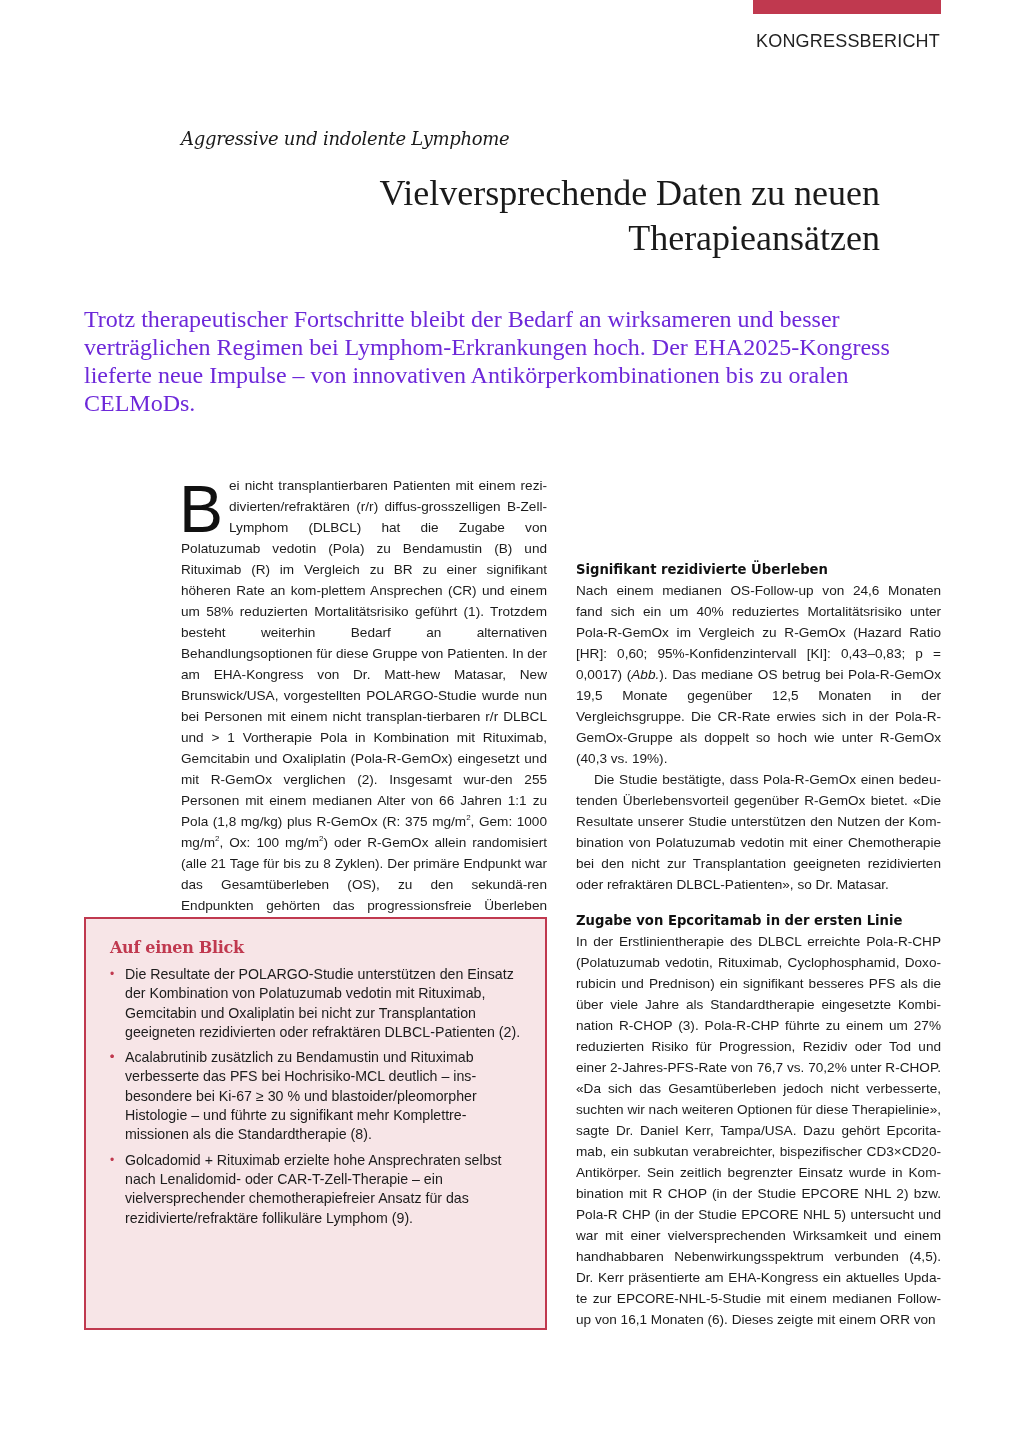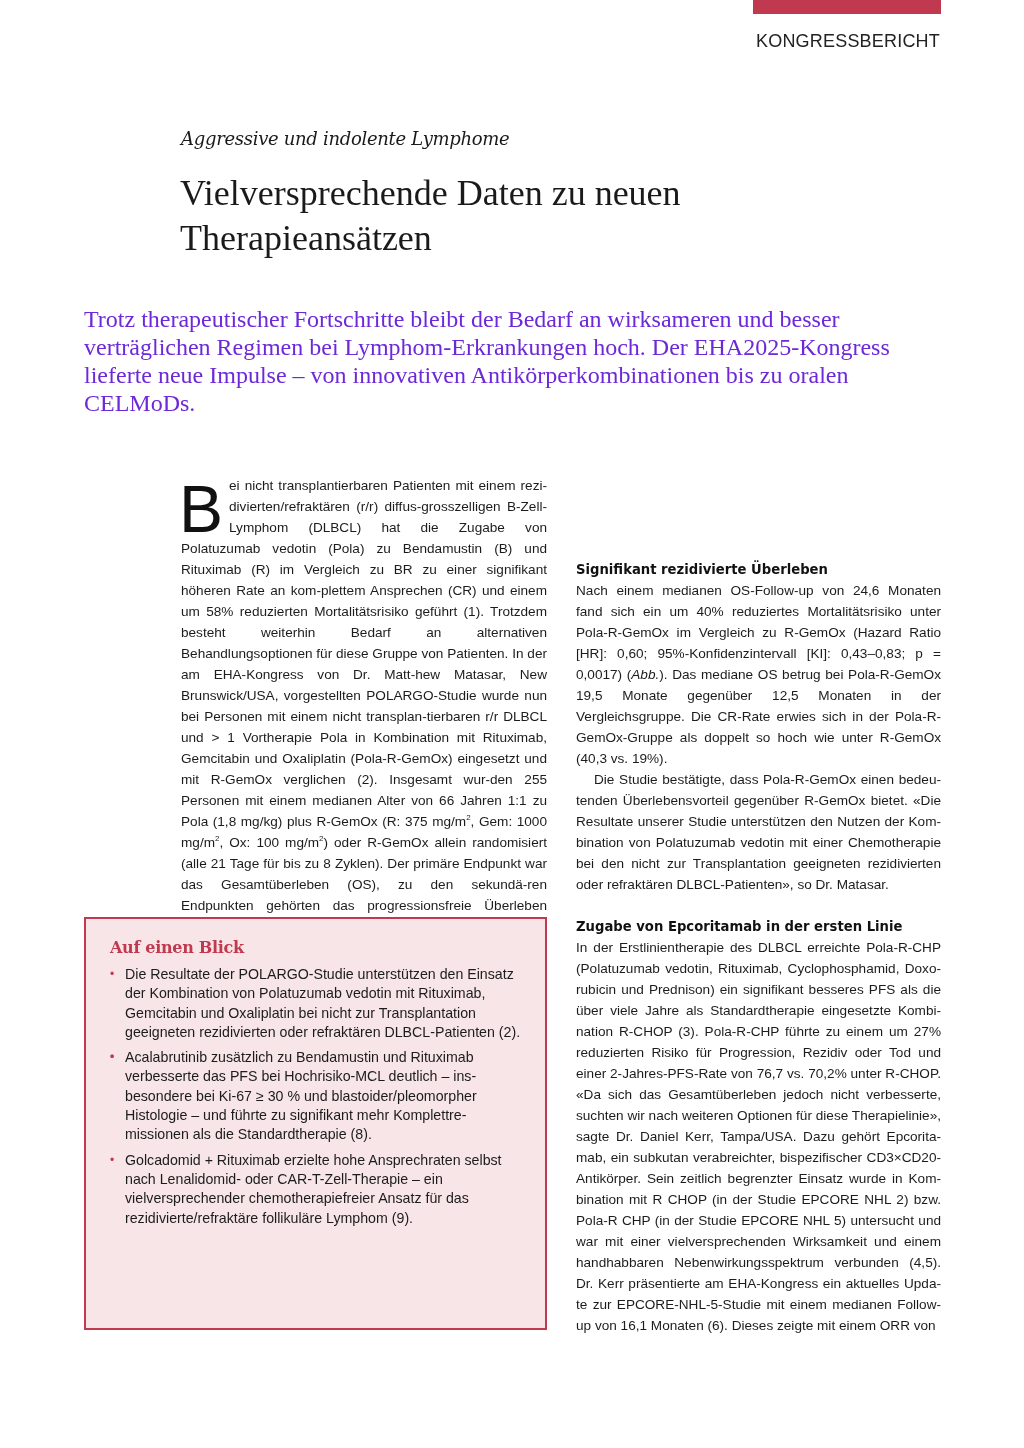--- a/index.html
+++ b/index.html
@@ -3,33 +3,33 @@
 <meta charset="utf-8">
 <style>
   * { box-sizing: border-box; margin: 0; padding: 0; }
   html, body { width: 1024px; height: 1448px; background: #ffffff; overflow: hidden; }
   body { position: relative; color: #1a1a1a; font-family: "Liberation Sans", sans-serif; }
 
   .top-bar { position: absolute; left: 753px; top: 0; width: 188px; height: 14px; background: #c0394f; }
   .section-label { position: absolute; right: 84px; top: 31px; font-family: "Liberation Sans", sans-serif; font-size: 18px; letter-spacing: 0.2px; color: #222; }
 
   .kicker { position: absolute; left: 181px; top: 128px; font-family: "DejaVu Serif", serif; font-style: italic; font-size: 18px; color: #1a1a1a; letter-spacing: -0.3px; }
-  .title { position: absolute; left: 180px; top: 171px; width: 700px; font-family: "Liberation Serif", serif; font-size: 36px; line-height: 45px; color: #1a1a1a; font-weight: normal; }
+  .title { position: absolute; left: 180px; top: 171px; width: 700px; font-family: "Liberation Serif", serif; font-size: 36px; line-height: 45px; color: #1a1a1a; font-weight: normal; text-align: right; }
 
   .lead { position: absolute; left: 84px; top: 305px; width: 860px; font-family: "Liberation Serif", serif; font-size: 24px; line-height: 28px; color: #6d28d9; }
 
   .col { position: absolute; font-family: "Liberation Sans", sans-serif; font-size: 13.6px; line-height: 21px; color: #1c1c1c; text-align: justify; hyphens: manual; }
   .col-left { left: 181px; top: 475px; width: 366px; }
   .col-right { left: 576px; top: 475px; width: 365px; }
 
   .dropcap { float: left; font-family: "Liberation Sans", sans-serif; font-size: 66px; line-height: 56px; margin: 6px 6px 0 -2px; color: #111; }
 
   .col p { margin: 0; }
   .col p.indent { text-indent: 18px; }
-  .col h3 { font-family: "DejaVu Sans", sans-serif; font-weight: bold; font-size: 13.2px; line-height: 21px; margin-top: 21px; color: #111; text-align: left; }
+  .col h3 { font-family: "DejaVu Sans", sans-serif; font-weight: bold; font-size: 13.2px; line-height: 21px; margin-top: 15px; color: #111; text-align: left; }
   sup { font-size: 8px; line-height: 0; vertical-align: super; }
 
   .box { position: absolute; left: 84px; top: 917px; width: 463px; height: 413px; background: #f7e5e7; border: 2px solid #c0394f; padding: 16px 20px 0 24px; }
   .box h2 { font-family: "DejaVu Serif", serif; font-weight: bold; font-size: 16px; color: #c0394f; line-height: 26px; margin-bottom: 4px; letter-spacing: -0.3px; }
   .box ul { list-style: none; }
   .box li { position: relative; padding-left: 15px; font-family: "Liberation Sans", sans-serif; font-size: 14.2px; line-height: 19.3px; color: #1c1c1c; margin-bottom: 6px; }
   .box li .bullet { position: absolute; left: 0; top: 0; color: #c0394f; font-size: 12px; }
 
   .footer { position: absolute; right: 84px; top: 1446px; display: flex; align-items: flex-end; gap: 6px; }
   .footer .journal { font-family: "DejaVu Serif", serif; font-weight: bold; font-size: 12px; color: #222; }

